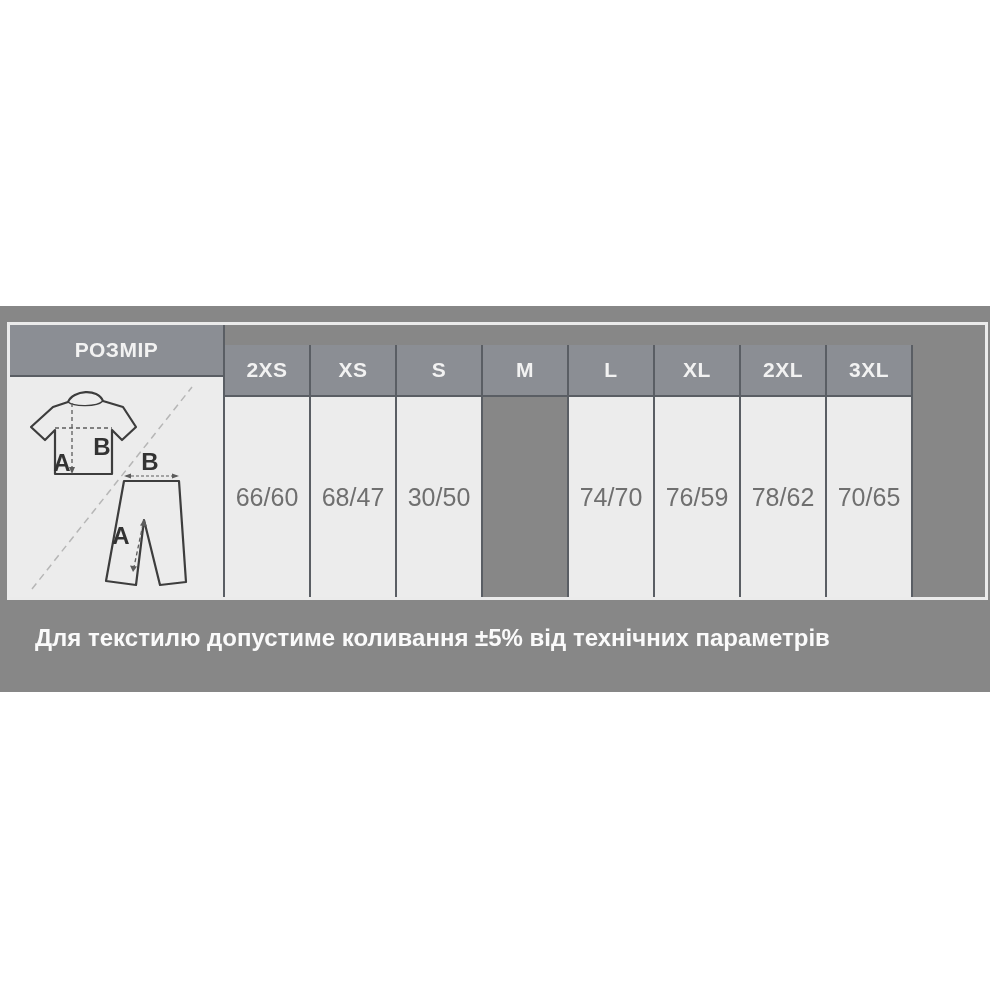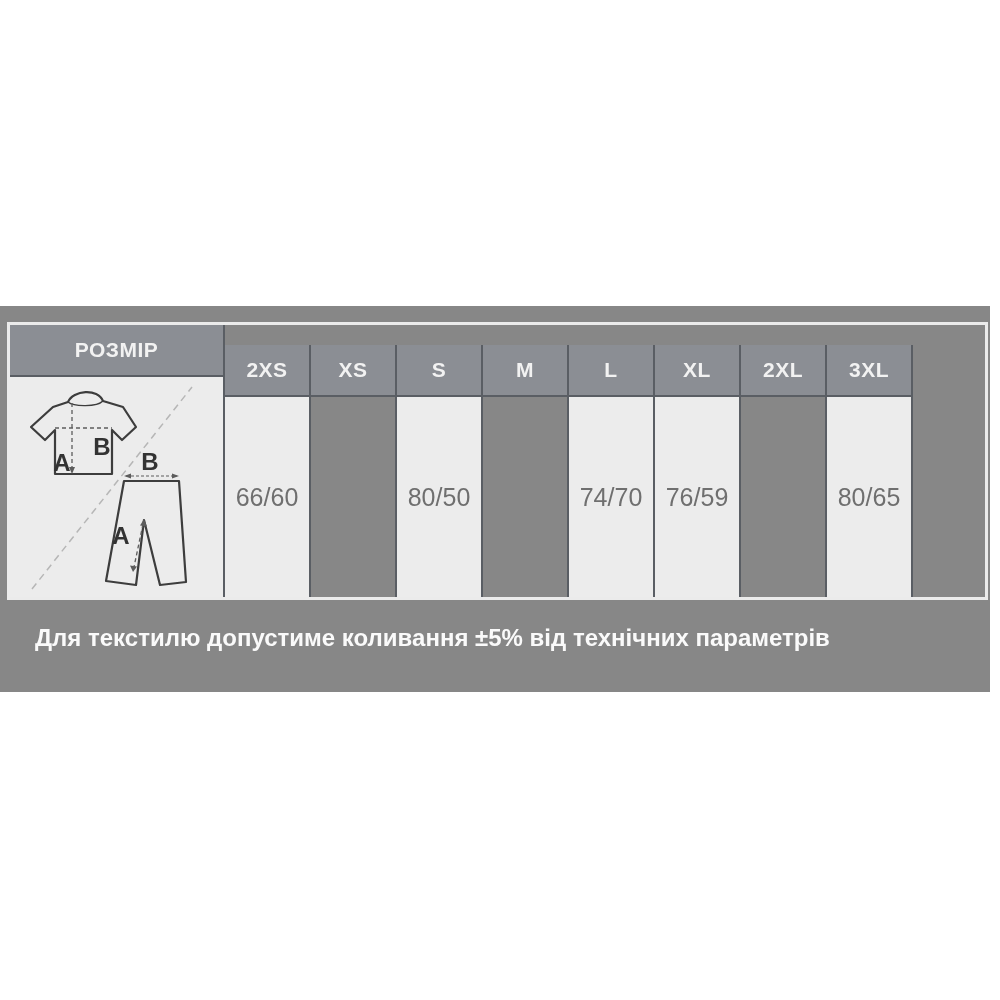--- a/index.html
+++ b/index.html
@@ -151,28 +151,31 @@
         </div>
         <div class="bd">
           <span>66/60</span>
         </div>
       </div>
 
       <div class="col size">
         <div class="hd">
           <span>XS</span>
         </div>
+        <div class="bd">
+          <span>68/47</span>
+        </div>
       </div>
 
       <div class="col size">
         <div class="hd">
           <span>S</span>
         </div>
         <div class="bd">
-          <span>80/50</span>
+          <span>30/50</span>
         </div>
       </div>
 
       <div class="col size">
         <div class="hd">
           <span>M</span>
         </div>
       </div>
 
       <div class="col size">
@@ -190,28 +193,31 @@
         </div>
         <div class="bd">
           <span>76/59</span>
         </div>
       </div>
 
       <div class="col size">
         <div class="hd">
           <span>2XL</span>
         </div>
+        <div class="bd">
+          <span>78/62</span>
+        </div>
       </div>
 
       <div class="col size">
         <div class="hd">
           <span>3XL</span>
         </div>
         <div class="bd">
-          <span>80/65</span>
+          <span>70/65</span>
         </div>
       </div>
 
       <div class="col filler"></div>
 
     </div>
 
     <div class="note">Для текстилю допустиме коливання ±5% від технічних параметрів</div>
   </div>
 </div>

